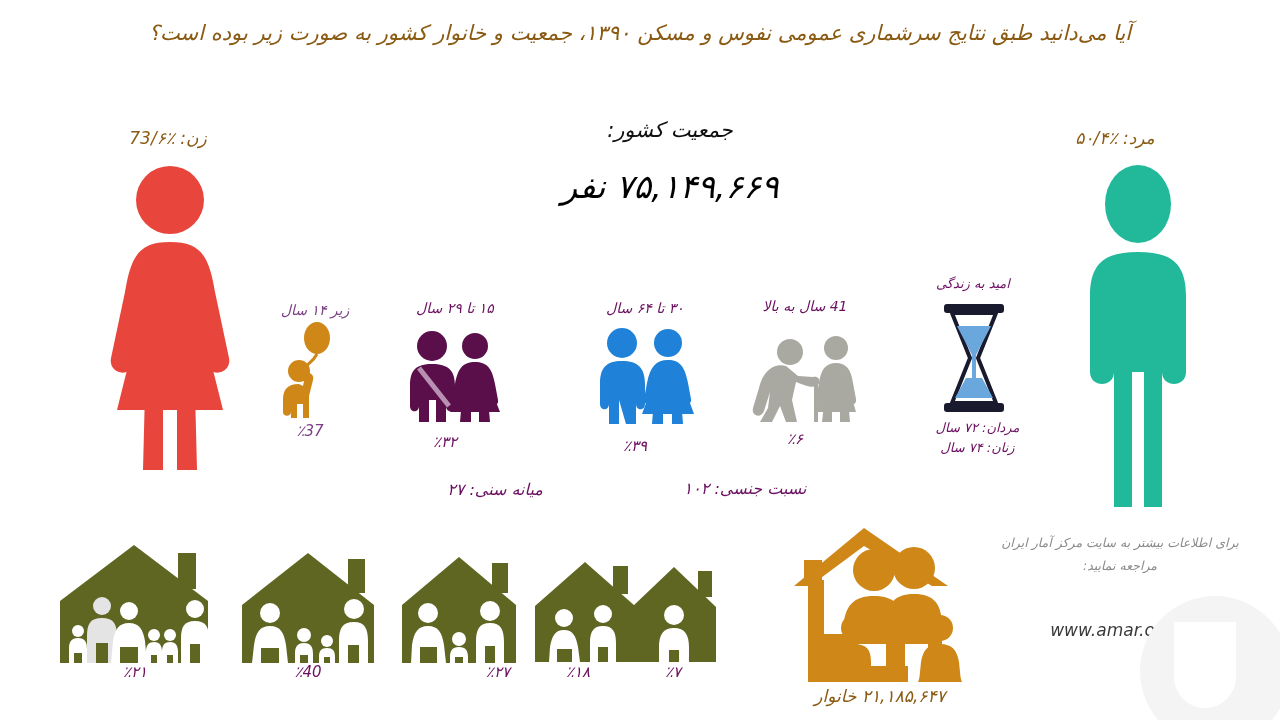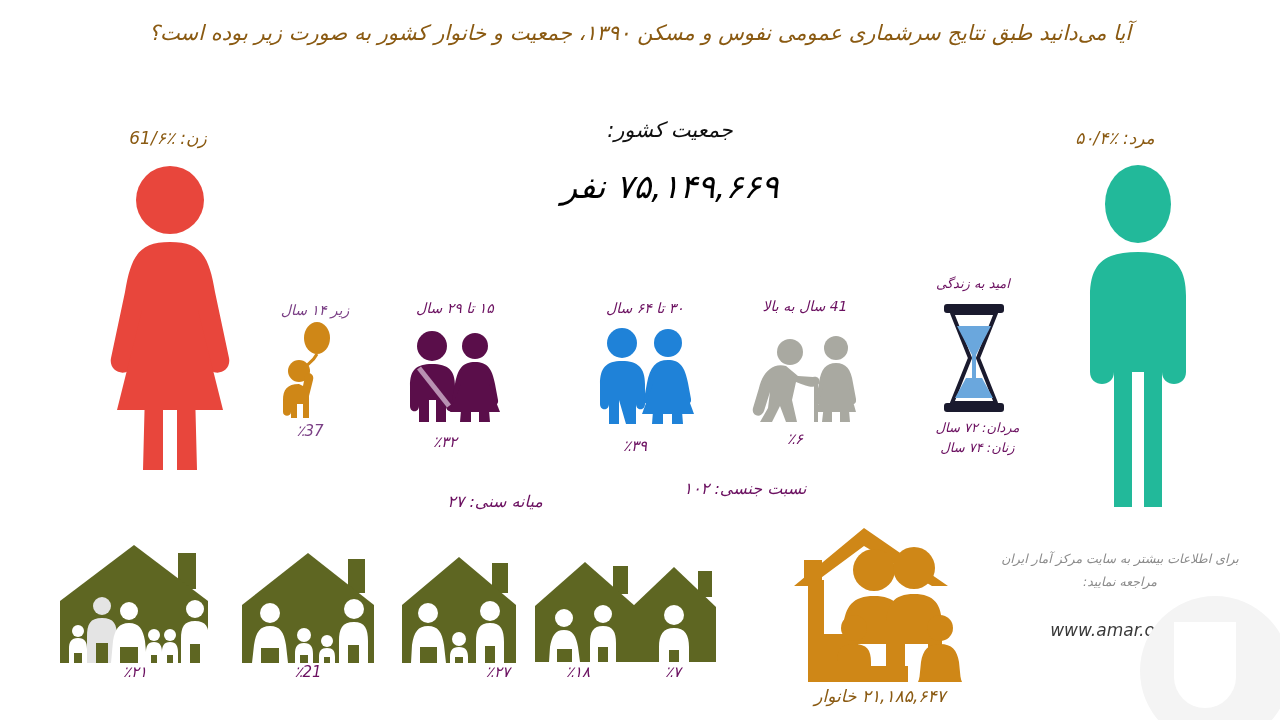--- a/index.html
+++ b/index.html
@@ -80,21 +80,21 @@
 
 <div class="stage">
 
   <div class="abs ctr" id="headline">آیا می‌دانید طبق نتایج سرشماری عمومی نفوس و مسکن ۱۳۹۰، جمعیت و خانوار کشور به صورت زیر بوده است؟</div>
 
   <div class="abs ctr" style="top:118px;left:470px;width:400px;">
     <div id="pop-title">جمعیت کشور:</div>
     <div id="pop-value">۷۵,۱۴۹,۶۶۹ نفر</div>
   </div>
 
-  <div class="abs ctr gender-label" style="top:128px;left:78px;width:180px;">زن: ٪61/۶</div>
+  <div class="abs ctr gender-label" style="top:128px;left:78px;width:180px;">زن: ٪73/۶</div>
 
   <div class="abs" style="top:160px;left:95px;">
     <svg width="150" height="320" viewBox="0 0 150 320" aria-hidden="true">
       <circle cx="75" cy="40" r="34" fill="#e8463c"></circle>
       <path d="M75 82 C44 82 36 96 30 132 L16 198 C13 213 34 219 38 204 L52 152
                L48 310 L68 310 L68 200 L82 200 L82 310 L102 310 L98 152 L112 204
                C116 219 137 213 134 198 L120 132 C114 96 106 82 75 82 Z" fill="#e8463c"></path>
       <path d="M47 150 L22 250 L128 250 L103 150 Z" fill="#e8463c"></path>
     </svg>
   </div>
@@ -198,21 +198,21 @@
       <path d="M19 24 L53 24 L38 53 L34 53 Z" fill="#6aa7dd"></path>
       <path d="M17 96 L55 96 L44 76 L28 76 Z" fill="#6aa7dd"></path>
       <rect x="34" y="52" width="4" height="26" fill="#6aa7dd"></rect>
     </svg>
   </div>
   <div class="abs ctr" style="top:418px;left:905px;width:145px;">
     <div class="hg-line">مردان: ۷۲ سال</div>
     <div class="hg-line">زنان: ۷۴ سال</div>
   </div>
 
-  <div class="abs ctr midstat" style="top:492px;left:400px;width:190px;">میانه سنی: ۲۷</div>
+  <div class="abs ctr midstat" style="top:480px;left:400px;width:190px;">میانه سنی: ۲۷</div>
   <div class="abs ctr midstat" style="top:479px;left:645px;width:200px;">نسبت جنسی: ۱۰۲</div>
 
   <div class="abs" style="top:543px;left:58px;">
     <svg width="152" height="120" viewBox="0 0 152 120" aria-hidden="true">
       <rect x="120" y="10" width="18" height="36" fill="#5e6622"></rect>
       <path d="M76 2 L150 58 L150 120 L2 120 L2 58 Z" fill="#5e6622"></path>
 
       <circle cx="20" cy="88" r="6" fill="#fff"></circle>
       <path d="M20 95 C13 95 11 99 11 106 L11 120 L16 120 L16 110 L24 110
                L24 120 L29 120 L29 106 C29 99 27 95 20 95 Z" fill="#fff"></path>
@@ -250,21 +250,21 @@
       <path d="M64 92 C57 92 55 96 55 103 L55 112 L60 112 L60 104 L68 104
                L68 112 L73 112 L73 103 C73 96 71 92 64 92 Z" fill="#fff"></path>
       <circle cx="87" cy="90" r="6" fill="#fff"></circle>
       <path d="M87 97 C81 97 79 100 79 106 L79 112 L84 112 L84 106 L90 106
                L90 112 L95 112 L95 106 C95 100 93 97 87 97 Z" fill="#fff"></path>
       <circle cx="114" cy="58" r="10" fill="#fff"></circle>
       <path d="M114 71 C102 71 99 78 99 90 L99 112 L108 112 L108 94 L119 94
                L119 112 L128 112 L128 90 C128 78 125 71 114 71 Z" fill="#fff"></path>
     </svg>
   </div>
-  <div class="abs ctr house-pct" style="top:663px;left:258px;width:100px;">٪21</div>
+  <div class="abs ctr house-pct" style="top:663px;left:258px;width:100px;">٪40</div>
 
   <div class="abs" style="top:555px;left:400px;">
     <svg width="118" height="108" viewBox="0 0 118 108" aria-hidden="true">
       <rect x="92" y="8" width="16" height="30" fill="#5e6622"></rect>
       <path d="M59 2 L116 50 L116 108 L2 108 L2 50 Z" fill="#5e6622"></path>
       <circle cx="28" cy="58" r="10" fill="#fff"></circle>
       <path d="M28 71 C18 71 14 77 12 90 L11 108 L20 108 L20 92 L37 92
                L37 108 L46 108 L44 90 C42 77 38 71 28 71 Z" fill="#fff"></path>
       <circle cx="59" cy="84" r="7" fill="#fff"></circle>
       <path d="M59 92 C52 92 50 96 50 102 L50 108 L55 108 L55 102 L63 102
@@ -324,21 +324,21 @@
                L74 158 L83 158 L83 138 C83 126 79 120 66 120 Z" fill="#cf8717"></path>
 
       <circle cx="152" cy="104" r="13" fill="#cf8717"></circle>
       <path d="M152 120 C140 120 135 126 133 138 L131 158 L142 158 L142 146
                L162 146 L162 158 L173 158 L171 138 C169 126 164 120 152 120 Z" fill="#cf8717"></path>
       <path d="M140 132 L130 158 L174 158 L164 132 Z" fill="#cf8717"></path>
     </svg>
   </div>
   <div class="abs ctr" id="household-count" style="top:686px;left:770px;width:220px;">۲۱,۱۸۵,۶۴۷ خانوار</div>
 
-  <div class="abs" style="top:532px;left:985px;width:270px;margin-top:16px;">
+  <div class="abs" style="top:532px;left:985px;width:270px;">
     <div class="foot-line">برای اطلاعات بیشتر به سایت مرکز آمار ایران</div>
     <div class="foot-line">مراجعه نمایید:</div>
   </div>
   <div class="abs" id="site-url" style="top:620px;left:985px;width:270px;">www.amar.org.ir</div>
 
   <div class="abs" id="watermark"></div>
 
 </div>
 
 </body></html>

